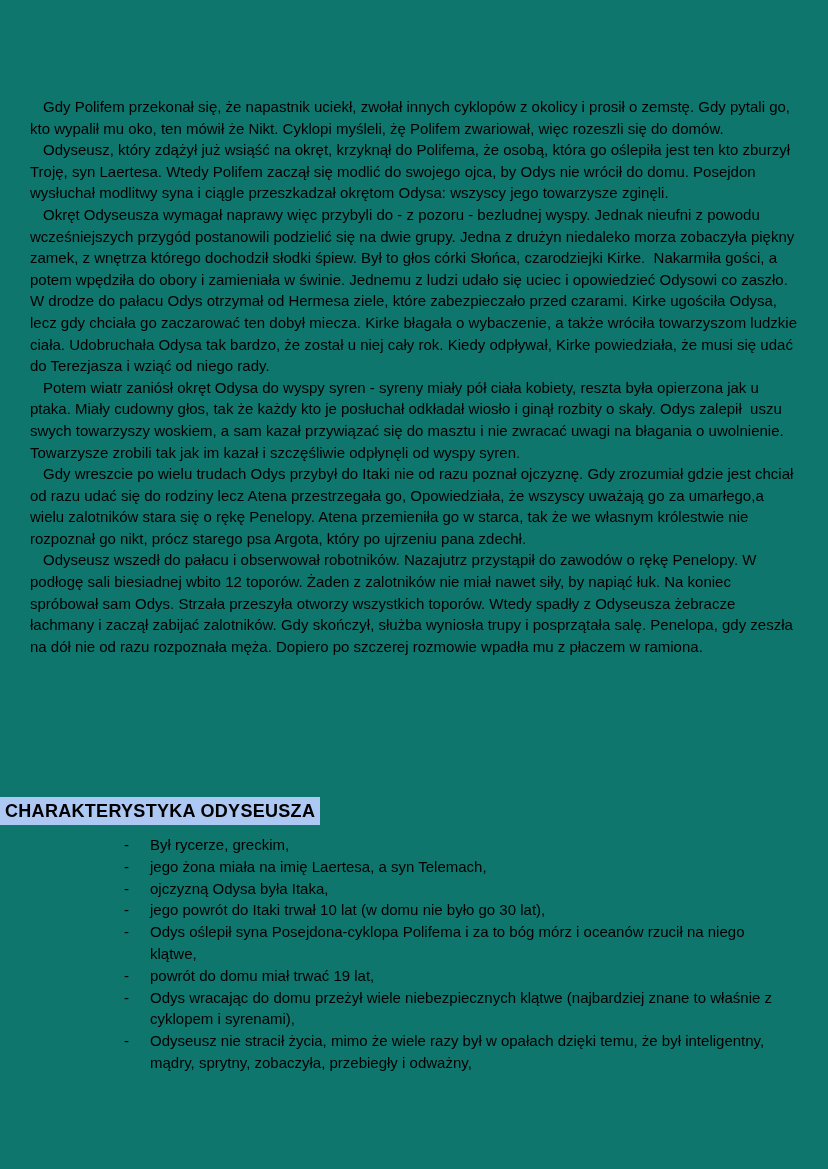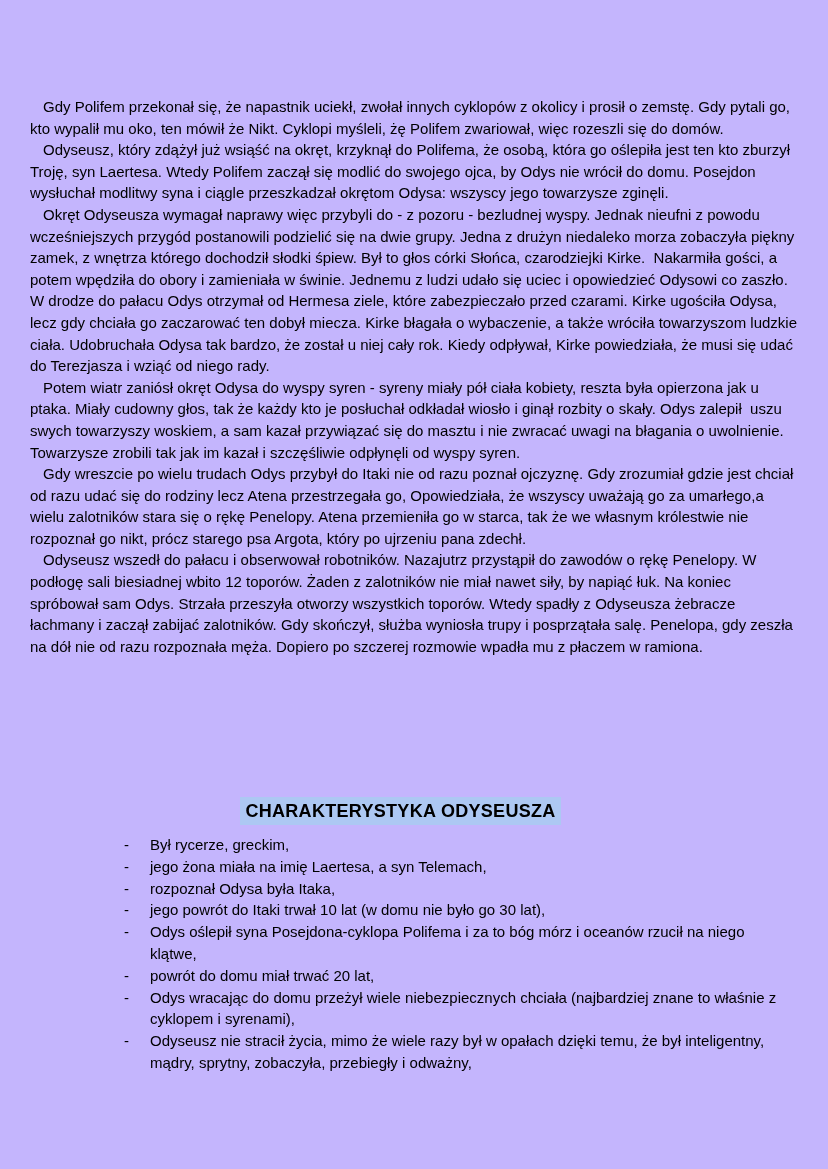--- a/index.html
+++ b/index.html
@@ -4,21 +4,21 @@
 <style>
   html, body {
     margin: 0;
     padding: 0;
     background: #ffffff;
   }
   .page {
     position: relative;
     width: 828px;
     height: 1169px;
-    background: #c4b5fd;
+    background: #0f766e;
     font-family: "Liberation Sans", sans-serif;
     color: #000000;
     overflow: hidden;
   }
   .story {
     position: absolute;
     left: 30px;
     top: 96px;
     width: 771px;
     font-size: 15px;
@@ -27,21 +27,20 @@
   .story p {
     margin: 0;
     text-indent: 13px;
     white-space: pre-wrap;
   }
   .heading-row {
     position: absolute;
     left: 0;
     top: 797px;
     width: 801px;
-    text-align: center;
   }
   .heading-highlight {
     display: inline-block;
     background: #adc8f3;
     font-weight: bold;
     font-size: 18px;
     line-height: 28px;
     padding: 0 5px;
     letter-spacing: 0.3px;
   }
@@ -89,37 +88,37 @@
     <div class="list-item">
       <span class="dash">-</span>
       <span class="item-text">Był rycerze, greckim,</span>
     </div>
     <div class="list-item">
       <span class="dash">-</span>
       <span class="item-text">jego żona miała na imię Laertesa, a syn Telemach,</span>
     </div>
     <div class="list-item">
       <span class="dash">-</span>
-      <span class="item-text">rozpoznał Odysa była Itaka,</span>
+      <span class="item-text">ojczyzną Odysa była Itaka,</span>
     </div>
     <div class="list-item">
       <span class="dash">-</span>
       <span class="item-text">jego powrót do Itaki trwał 10 lat (w domu nie było go 30 lat),</span>
     </div>
     <div class="list-item">
       <span class="dash">-</span>
       <span class="item-text">Odys oślepił syna Posejdona-cyklopa Polifema i za to bóg mórz i oceanów rzucił na niego klątwe,</span>
     </div>
     <div class="list-item">
       <span class="dash">-</span>
-      <span class="item-text">powrót do domu miał trwać 20 lat,</span>
+      <span class="item-text">powrót do domu miał trwać 19 lat,</span>
     </div>
     <div class="list-item">
       <span class="dash">-</span>
-      <span class="item-text">Odys wracając do domu przeżył wiele niebezpiecznych chciała (najbardziej znane to właśnie z cyklopem i syrenami),</span>
+      <span class="item-text">Odys wracając do domu przeżył wiele niebezpiecznych klątwe (najbardziej znane to właśnie z cyklopem i syrenami),</span>
     </div>
     <div class="list-item">
       <span class="dash">-</span>
       <span class="item-text">Odyseusz nie stracił życia, mimo że wiele razy był w opałach dzięki temu, że był inteligentny, mądry, sprytny, zobaczyła, przebiegły i odważny,</span>
     </div>
   </div>
 
 </div>
 
 </body></html>

